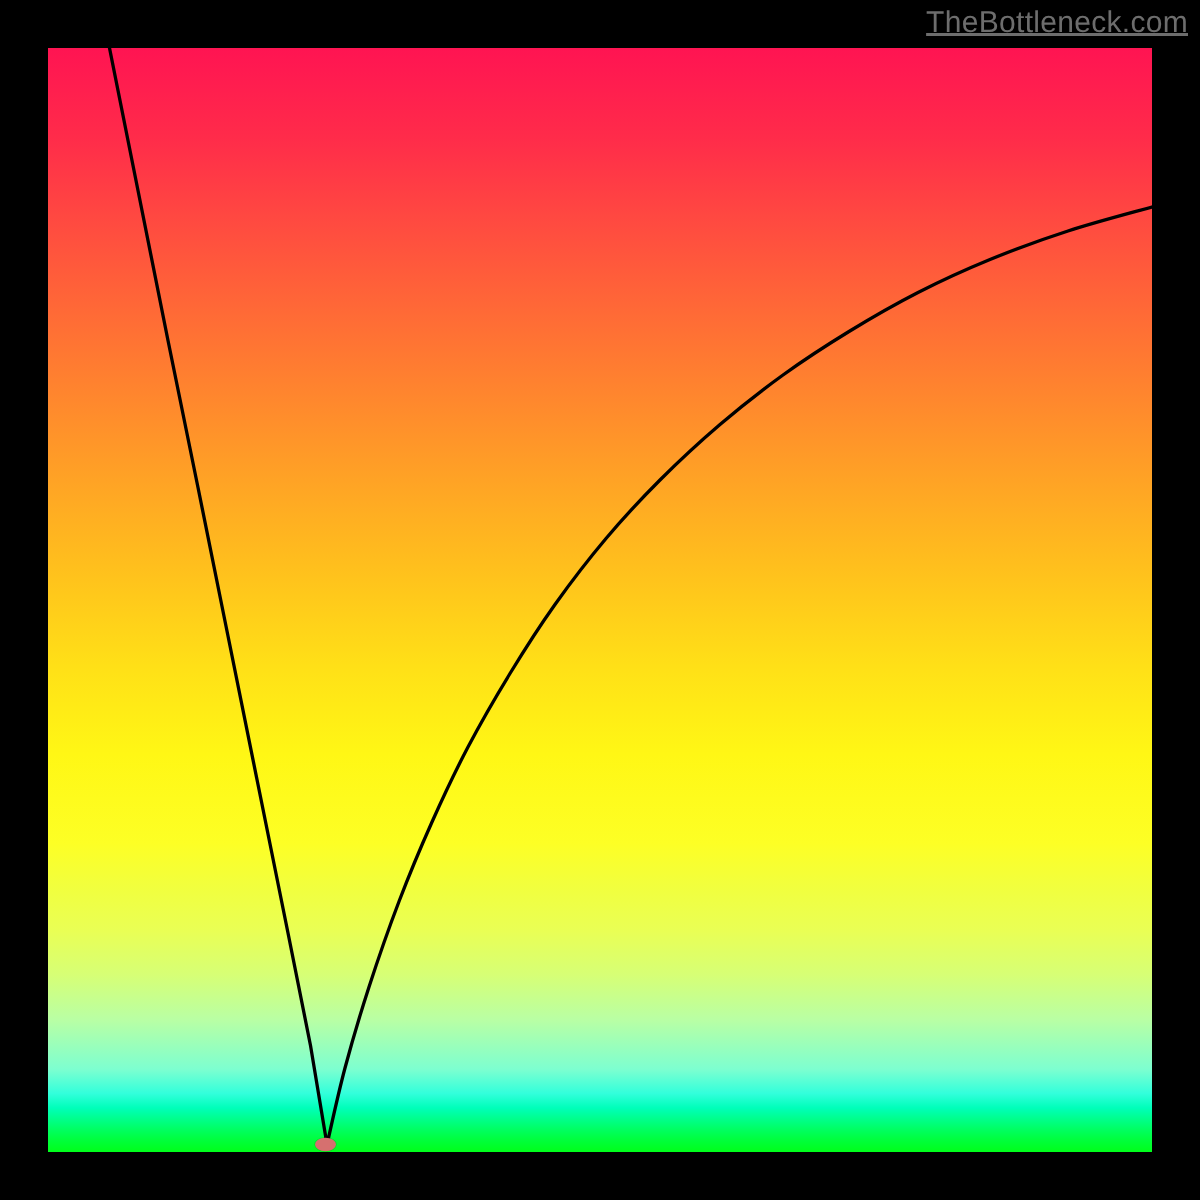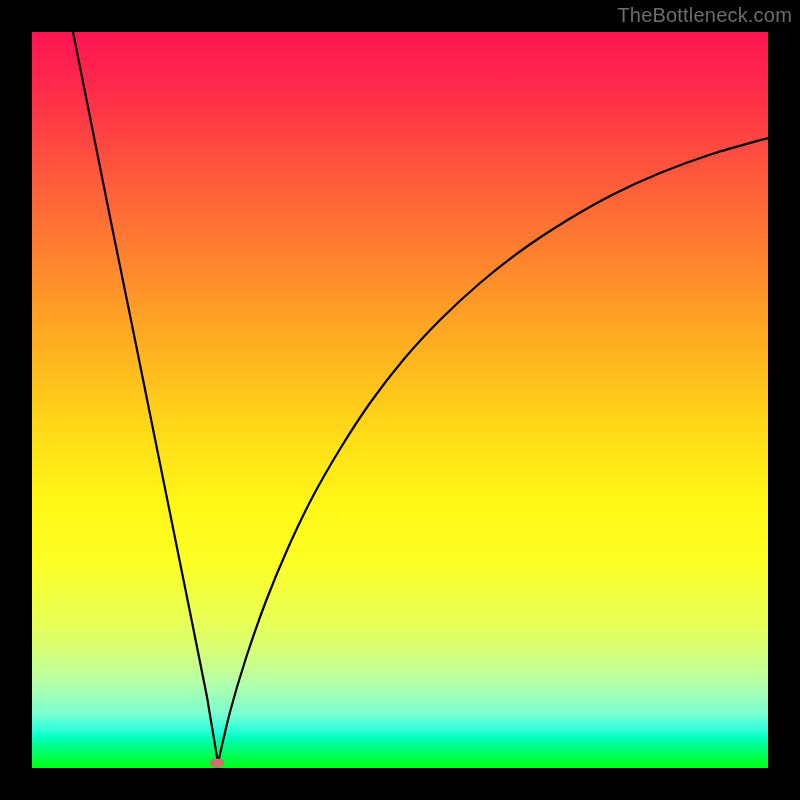--- a/index.html
+++ b/index.html
@@ -65,20 +65,21 @@
     box-shadow: 0 0 0 0.4px rgba(0,0,0,.15);
   }
   .attribution {
     position: absolute;
     top: 4px;
     right: 8px;
     color: #6d6d6d;
     font-size: 20px;
     letter-spacing: 0.2px;
     user-select: none;
+    text-decoration: underline;
   }
 </style>
 </head>
 <body>
 
 <div class="frame">
   <div class="attribution">TheBottleneck.com</div>
 
   <div class="plot-area">
     <svg class="curve-svg" viewBox="0 0 736 736" preserveAspectRatio="none">

